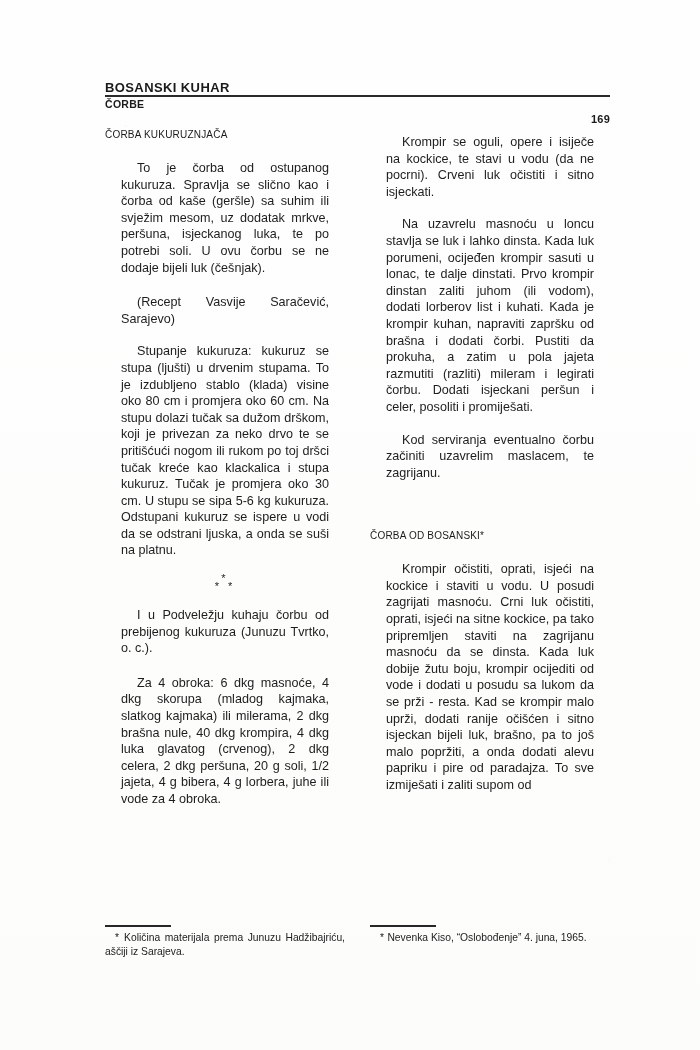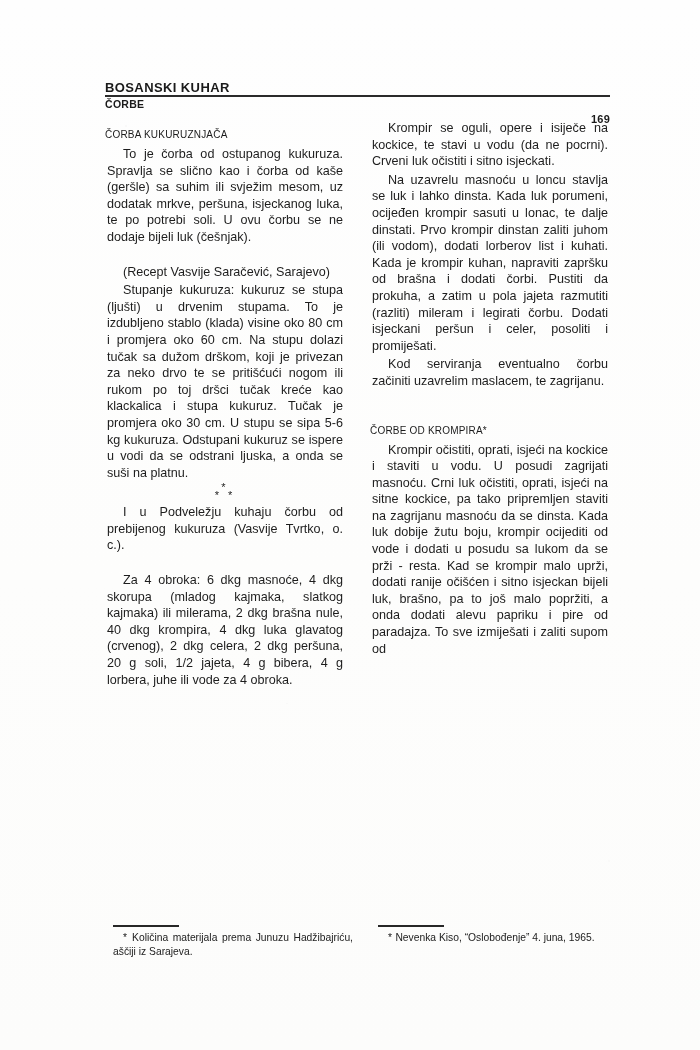--- a/index.html
+++ b/index.html
@@ -97,21 +97,21 @@
     line-height: 18px;
     color: #1b1b1b;
   }
   h2.recipe-title.second {
     padding-top: 30px;
   }
 
   p.body {
     font-size: 12.6px;
     line-height: 16.6px;
-    margin: 2px;
+    margin: 16px;
     text-align: justify;
     text-justify: inter-word;
     text-indent: 16px;
     color: #1d1d1d;
     hyphens: manual;
   }
   p.body.first-after-title {
     margin-top: 18px;
   }
 
@@ -133,21 +133,20 @@
   }
 
   
   .footnotes {
     position: absolute;
     left: 0;
     top: 925px;
     width: 505px;
     display: flex;
     gap: 25px;
-    margin-left: 8px;
   }
   .fn-col {
     width: 240px;
   }
   .fn-rule {
     width: 66px;
     height: 1.5px;
     background: #272727;
     margin-bottom: 4px;
   }
@@ -182,31 +181,31 @@
 
       <div class="col">
         <h2 class="recipe-title">ČORBA KUKURUZNJAČA</h2>
         <p class="body">To je čorba od ostupanog kukuruza. Spravlja se slično kao i čorba od kaše (geršle) sa suhim ili svježim mesom, uz dodatak mrkve, peršuna, isjeckanog luka, te po potrebi soli. U ovu čorbu se ne dodaje bijeli luk (češnjak).</p>
         <p class="body first-after-title">(Recept Vasvije Saračević, Sarajevo)</p>
         <p class="body">Stupanje kukuruza: kukuruz se stupa (ljušti) u drvenim stupama. To je izdubljeno stablo (klada) visine oko 80 cm i promjera oko 60 cm. Na stupu dolazi tučak sa dužom drškom, koji je privezan za neko drvo te se pritišćući nogom ili rukom po toj dršci tučak kreće kao klackalica i stupa kukuruz. Tučak je promjera oko 30 cm. U stupu se sipa 5-6 kg kukuruza. Odstupani kukuruz se ispere u vodi da se odstrani ljuska, a onda se suši na platnu.</p>
         <div class="asterism">
           <span class="top">*</span>
           <span class="bottom">* *</span>
         </div>
-        <p class="body">I u Podveležju kuhaju čorbu od prebijenog kukuruza (Vasvije Tvrtko, o. c.).</p>
+        <p class="body">I u Podveležju kuhaju čorbu od prebijenog kukuruza (Junuzu Tvrtko, o. c.).</p>
 
         <p class="body first-after-title">Za 4 obroka: 6 dkg masnoće, 4 dkg skorupa (mladog kajmaka, slatkog kajmaka) ili milerama, 2 dkg brašna nule, 40 dkg krompira, 4 dkg luka glavatog (crvenog), 2 dkg celera, 2 dkg peršuna, 20 g soli, 1/2 jajeta, 4 g bibera, 4 g lorbera, juhe ili vode za 4 obroka.</p>
       </div>
 
       <div class="col">
         <p class="body">Krompir se oguli, opere i isiječe na kockice, te stavi u vodu (da ne pocrni). Crveni luk očistiti i sitno isjeckati.</p>
         <p class="body">Na uzavrelu masnoću u loncu stavlja se luk i lahko dinsta. Kada luk porumeni, ocijeđen krompir sasuti u lonac, te dalje dinstati. Prvo krompir dinstan zaliti juhom (ili vodom), dodati lorberov list i kuhati. Kada je krompir kuhan, napraviti zapršku od brašna i dodati čorbi. Pustiti da prokuha, a zatim u pola jajeta razmutiti (razliti) mileram i legirati čorbu. Dodati isjeckani peršun i celer, posoliti i promiješati.</p>
         <p class="body">Kod serviranja eventualno čorbu začiniti uzavrelim maslacem, te zagrijanu.</p>
 
-        <h2 class="recipe-title second">ČORBE OD KROMPIRA*</h2>
+        <h2 class="recipe-title second">ČORBA OD BOSANSKI*</h2>
         <p class="body">Krompir očistiti, oprati, isjeći na kockice i staviti u vodu. U posudi zagrijati masnoću. Crni luk očistiti, oprati, isjeći na sitne kockice, pa tako pripremljen staviti na zagrijanu masnoću da se dinsta. Kada luk dobije žutu boju, krompir ocijediti od vode i dodati u posudu sa lukom da se prži - resta. Kad se krompir malo uprži, dodati ranije očišćen i sitno isjeckan bijeli luk, brašno, pa to još malo popržiti, a onda dodati alevu papriku i pire od paradajza. To sve izmiješati i zaliti supom od</p>
       </div>
 
     </div>
 
     <div class="footnotes">
       <div class="fn-col">
         <div class="fn-rule"></div>
         <p class="fn-text"><span class="fn-star">*</span>&nbsp;<span>Količina materijala prema Junuzu Hadžibajriću, aščiji iz Sarajeva.</span></p>
       </div>

